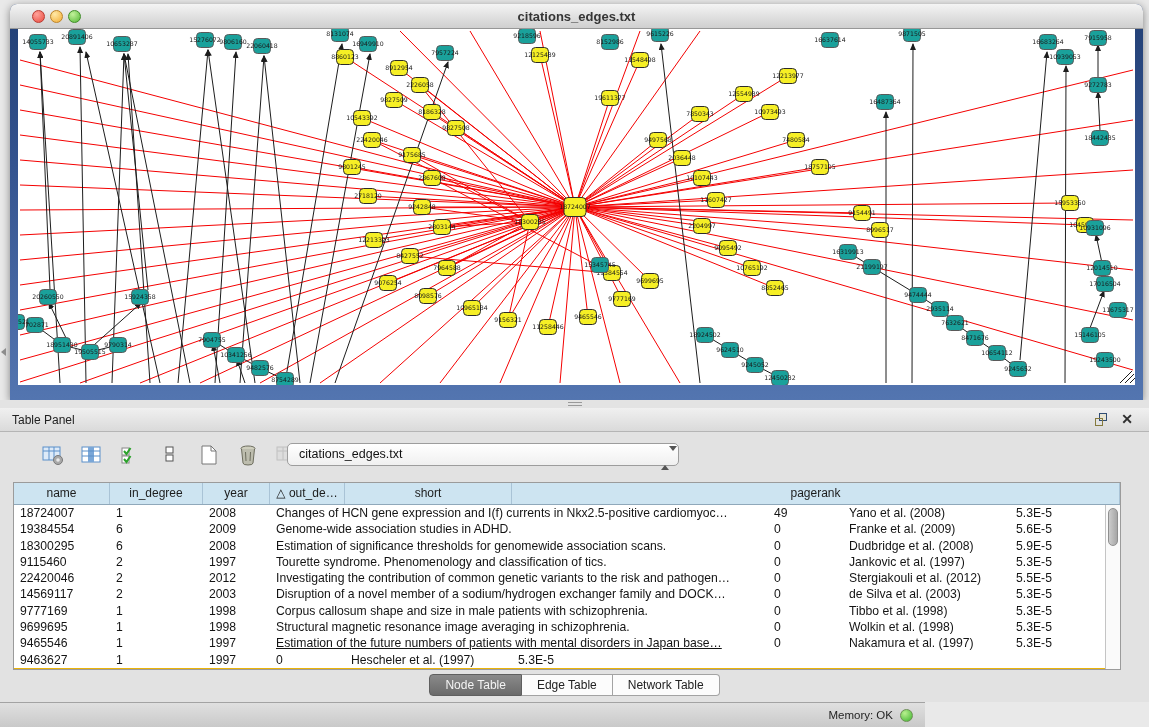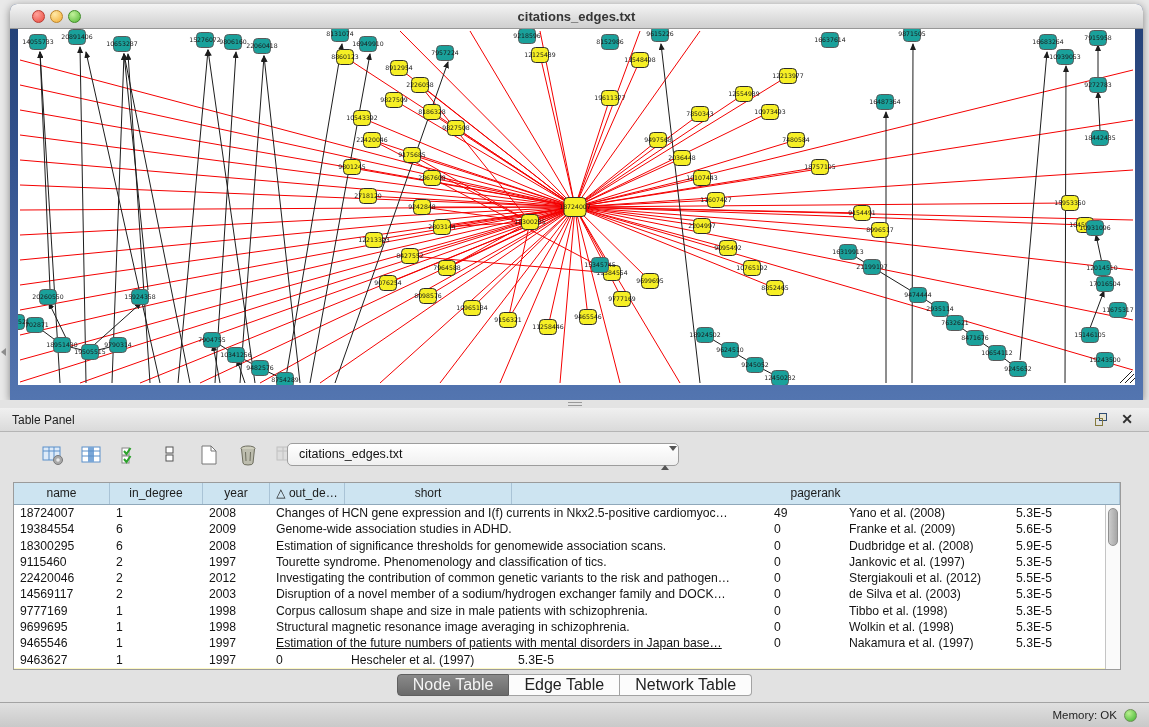--- a/index.html
+++ b/index.html
@@ -49,39 +49,39 @@
   .tbtn { width:26px; height:26px; display:flex; align-items:center; justify-content:center; cursor:pointer; }
   .fx { font-family:"DejaVu Serif", serif; font-style:italic; font-size:14px; color:#1a1a1a; }
   .combo { position:absolute; left:287px; top:11px; width:392px; height:23px;
     background:linear-gradient(#ffffff,#f0f0f0); border:1px solid #9d9d9d; border-radius:5px;
     font-size:12.5px; color:#111; line-height:21px; padding-left:11px; cursor:pointer; }
   .combo-arrows { position:absolute; right:9px; top:4px; width:8px; }
   .combo-arrows .up { width:0; height:0; border-left:4px solid transparent; border-right:4px solid transparent; border-bottom:5px solid #555; margin-bottom:2px; }
   .combo-arrows .dn { width:0; height:0; border-left:4px solid transparent; border-right:4px solid transparent; border-top:5px solid #555; }
   
   .tbl { position:absolute; left:13px; top:50px; width:1108px; height:188px;
-    background:#fef9c3; border:1px solid #9b9b9b; overflow:hidden; }
+    background:#eab308; border:1px solid #9b9b9b; overflow:hidden; }
   .thead { display:flex; height:22px; border-bottom:1px solid #8fa8ba; background:#cde4f1; }
   .th { font-size:12px; color:#1c1c1c; text-align:center; line-height:21px;
     border-right:1px solid #a9c3d6; overflow:hidden; white-space:nowrap; cursor:pointer; }
   .trow { display:flex; height:16.3px; background:#fff; }
   .td { font-size:12.2px; color:#141414; line-height:16px; padding-left:6px;
     overflow:hidden; white-space:nowrap; }
   .vsb { position:absolute; right:0; top:22px; bottom:0; width:15px; background:#fafafa; border-left:1px solid #c4c4c4; }
   .vsb-thumb { position:absolute; left:2px; top:3px; width:10px; height:38px; border-radius:5px;
     background:linear-gradient(90deg,#cccccc,#a6a6a6); border:1px solid #8f8f8f; cursor:pointer; }
   
   .tabs { position:absolute; left:0; right:0; top:242px; height:22px; display:flex; justify-content:center; }
-  .seg { font-size:16px; line-height:20px; padding:0 15px; background:#fcfcfc; color:#222;
+  .seg { font-size:12px; line-height:20px; padding:0 15px; background:#fcfcfc; color:#222;
     border:1px solid #a3a3a3; border-left-width:0; cursor:pointer; }
   .seg:first-child { border-left-width:1px; border-radius:4px 0 0 4px; }
   .seg:last-child { border-radius:0 4px 4px 0; }
   .seg.active { background:linear-gradient(#8a8a8a,#6a6a6a); color:#f4f4f4; border-color:#5f5f5f; }
   
-  .statusbar { position:absolute; left:0; top:702px; width:1149px; height:25px;
+  .statusbar { position:absolute; left:0; top:702px; width:925px; height:25px;
     background:linear-gradient(#e0e0e0,#c9c9c9); border-top:1px solid #a3a3a3;
     display:flex; align-items:center; justify-content:flex-end; }
   .mem-label { font-size:11.5px; color:#1f1f1f; margin-right:7px; }
   .mem-dot { width:13px; height:13px; border-radius:50%; margin-right:12px;
     background:radial-gradient(circle at 35% 30%,#b9f08f,#3db32e); border:1px solid #6d8f55; }
   .collapse-arrow { position:absolute; left:1px; top:348px; width:0; height:0;
     border-top:4px solid transparent; border-bottom:4px solid transparent; border-right:5px solid #8d8d8d; }
 </style>
 </head>
 <body>

